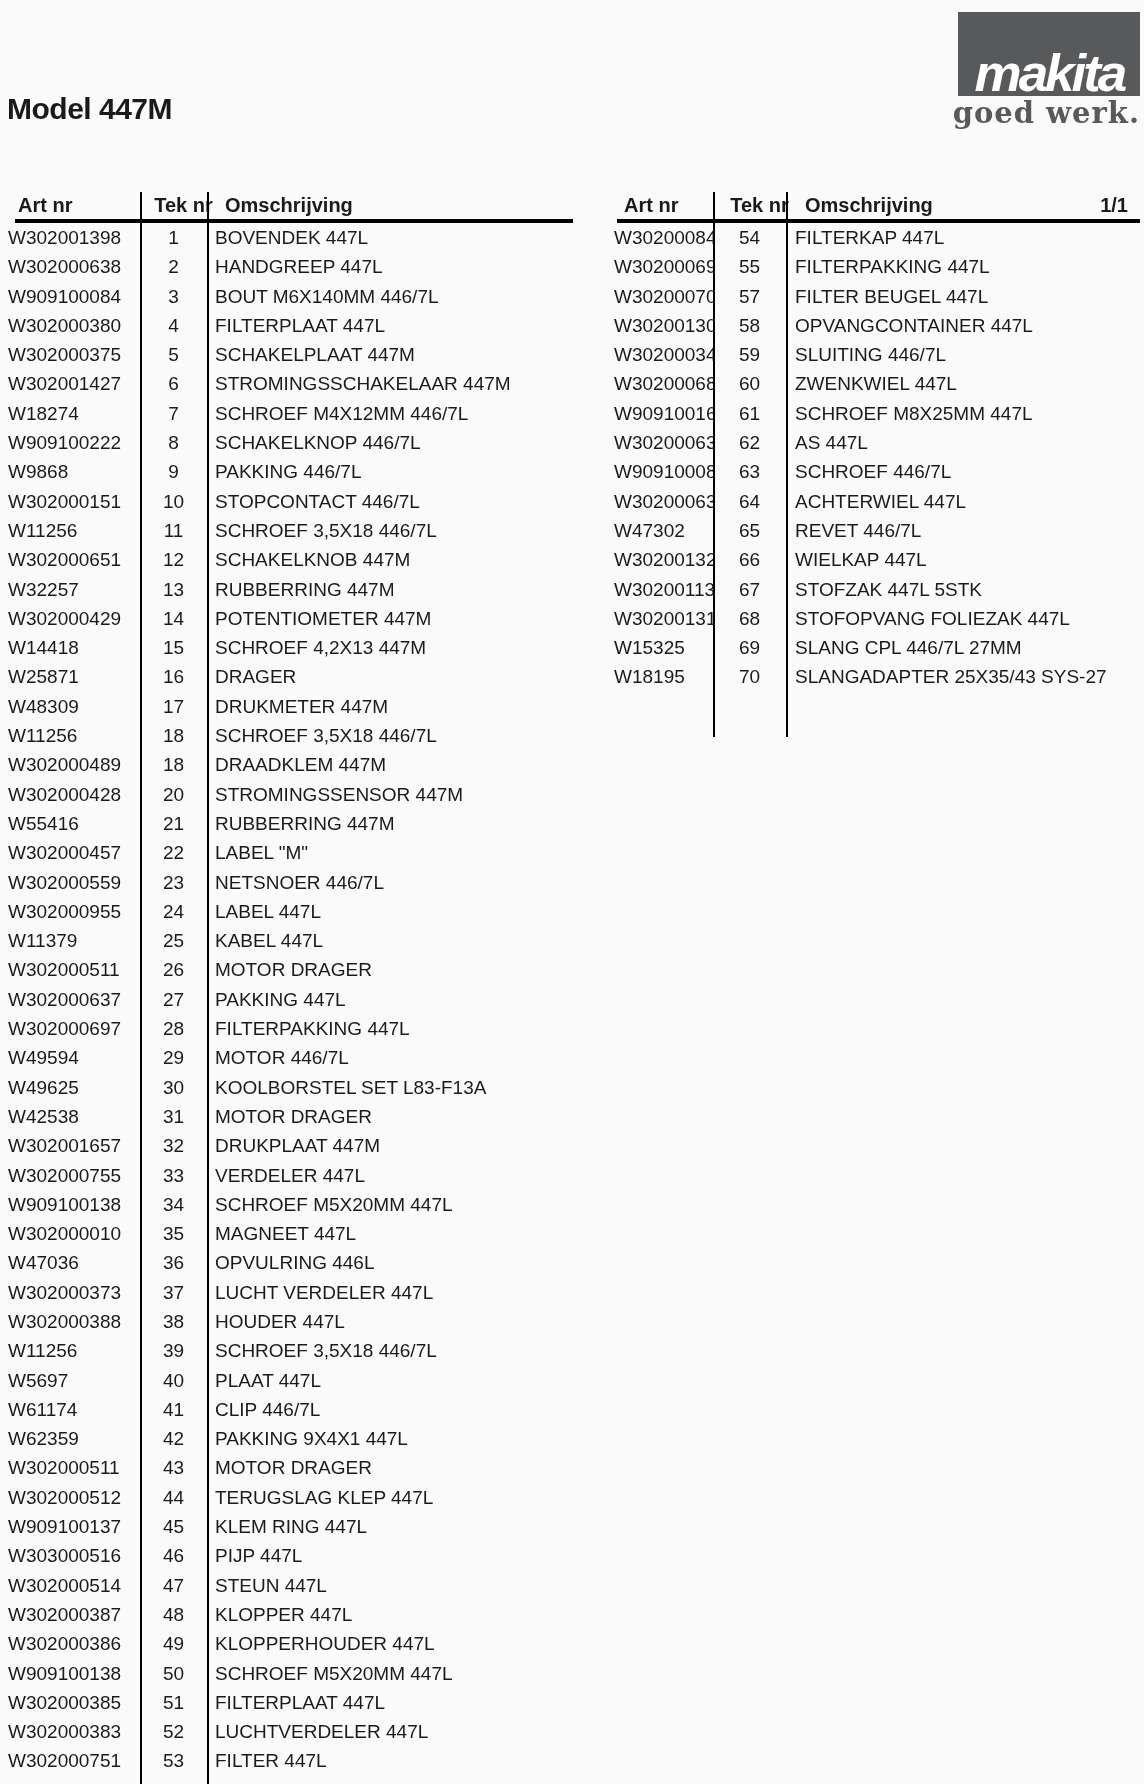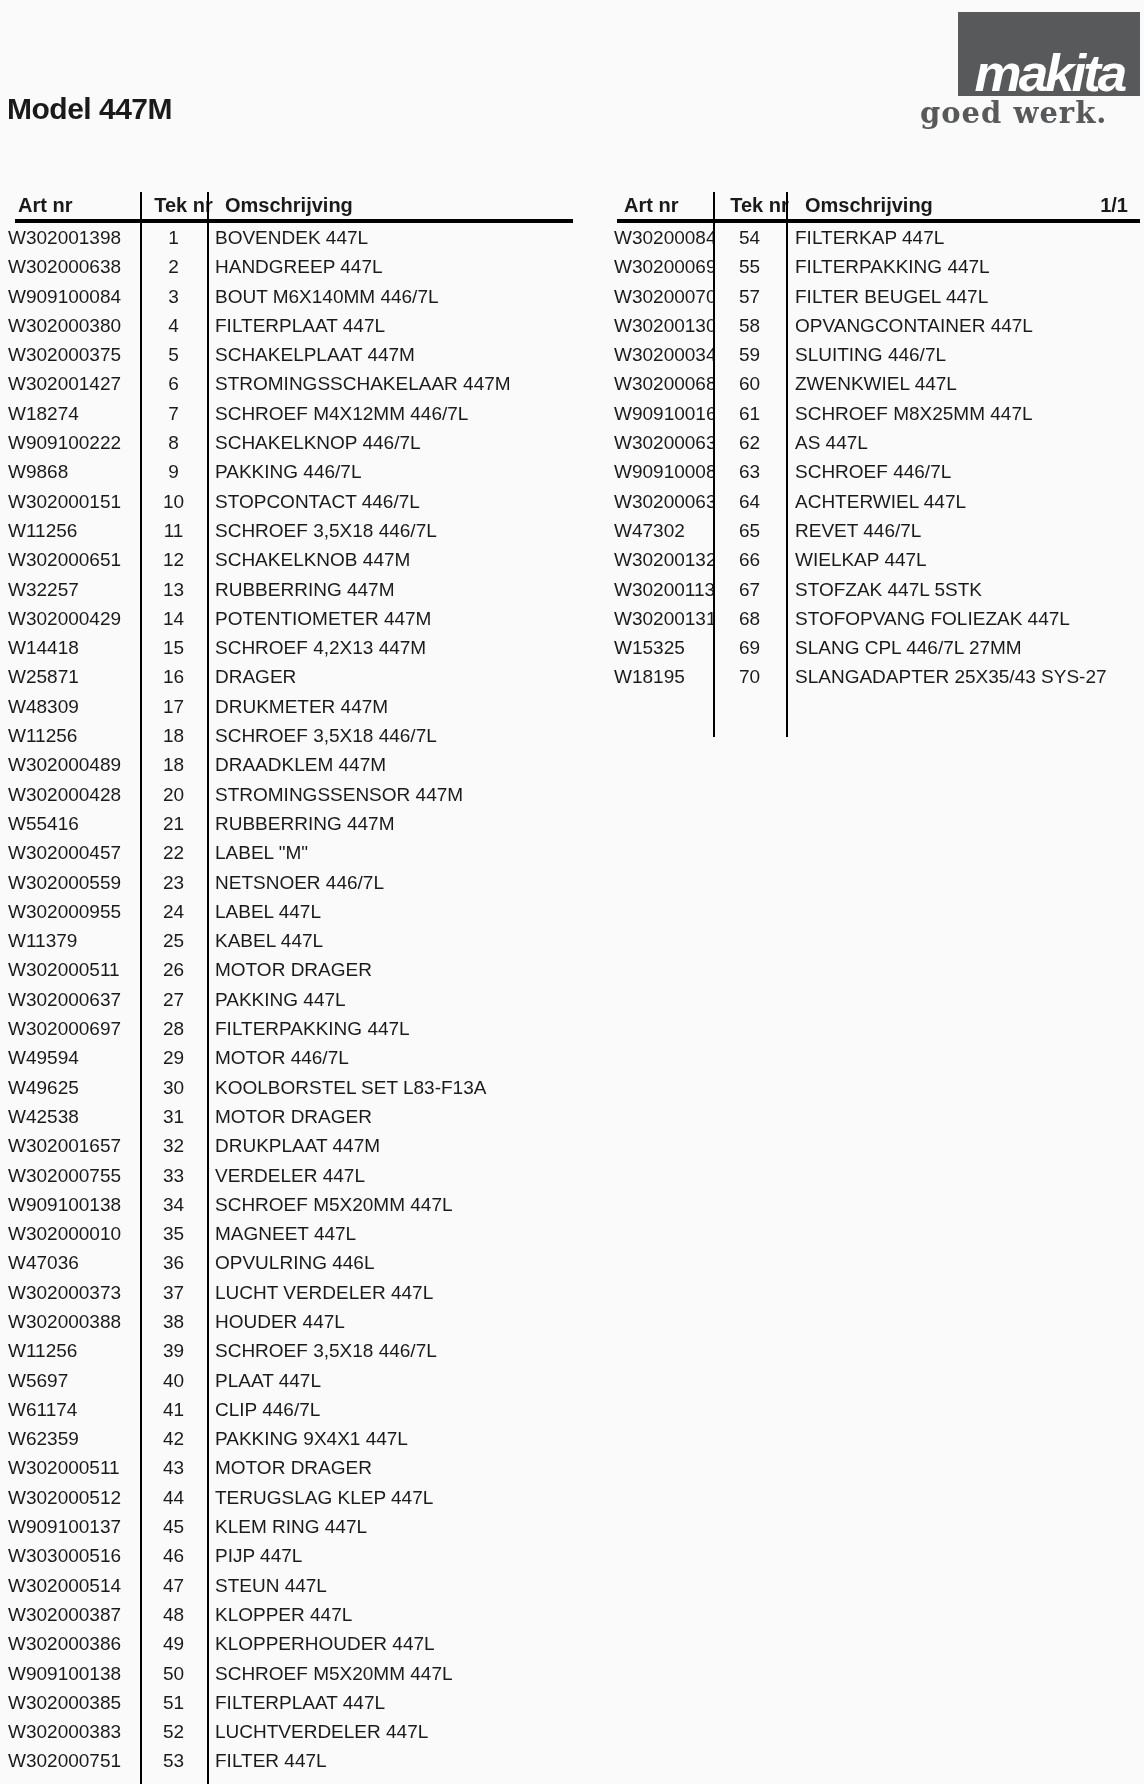--- a/index.html
+++ b/index.html
@@ -22,21 +22,21 @@
     display:flex;align-items:flex-end;justify-content:center;
     overflow:hidden;
   }
   .wordmark{
     color:#ffffff;font-weight:bold;font-style:italic;
     font-size:52px;line-height:0.85;letter-spacing:-3px;
     transform:scaleX(1.02);transform-origin:center bottom;
     padding-bottom:1px;
   }
   .tagline{
-    margin-top:3px;
+    margin-top:3px;text-align:right;
     font-family:"DejaVu Serif", serif;
     font-weight:bold;font-size:29px;line-height:1;
     color:#58595b;letter-spacing:1px;
   }
   
   .ptable{position:absolute;top:192px;}
   .ptable.left{left:5px;width:568px;height:1592px;}
   .ptable.right{left:607px;width:533px;height:545px;}
   .thead{
     display:flex;height:27px;line-height:27px;

